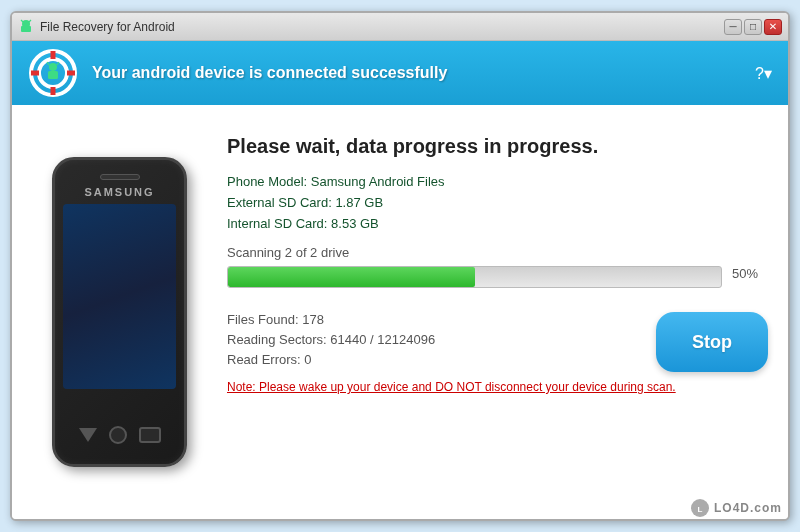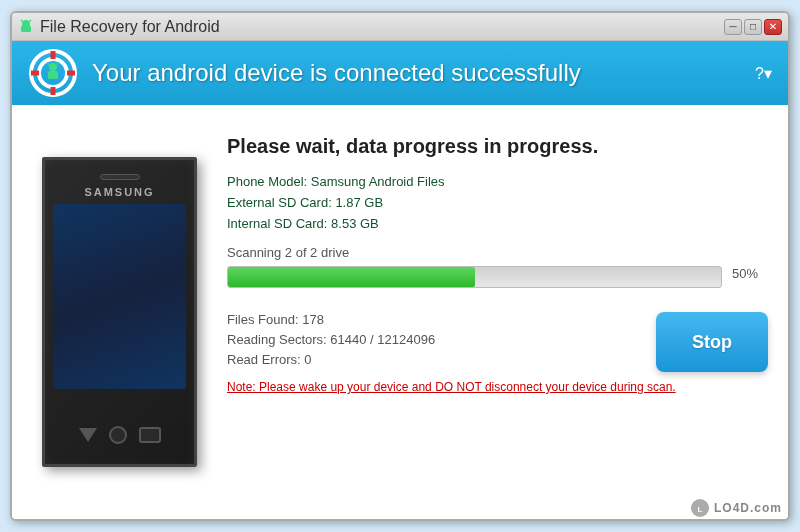--- a/index.html
+++ b/index.html
@@ -37,21 +37,21 @@
     .title-bar-left {
       display: flex;
       align-items: center;
       gap: 6px;
     }
     .title-bar-icon {
       width: 16px;
       height: 16px;
     }
     .title-bar-text {
-      font-size: 16px;
+      font-size: 12px;
       color: #333;
     }
     .title-bar-controls {
       display: flex;
       gap: 2px;
     }
     .title-btn {
       width: 18px;
       height: 16px;
       border: 1px solid #999;
@@ -79,22 +79,22 @@
       padding: 0 16px;
       gap: 14px;
     }
     .android-logo {
       width: 50px;
       height: 50px;
       flex-shrink: 0;
     }
     .header-title {
       color: white;
-      font-size: 24px;
-      font-weight: normal;
+      font-size: 16px;
+      font-weight: bold;
       flex: 1;
       text-shadow: 1px 1px 2px rgba(0,0,0,0.3);
     }
     .header-help {
       color: white;
       font-size: 16px;
       cursor: pointer;
       display: flex;
       align-items: center;
       gap: 2px;
@@ -111,24 +111,24 @@
 
     
     .phone-container {
       width: 175px;
       flex-shrink: 0;
       display: flex;
       align-items: center;
       justify-content: center;
     }
     .phone {
-      width: 155px;
+      width: 135px;
       height: 310px;
       background: linear-gradient(135deg, #2a2a2a, #1a1a1a);
-      border-radius: 2px;
+      border-radius: 22px;
       border: 3px solid #444;
       position: relative;
       box-shadow: 4px 4px 12px rgba(0,0,0,0.4), inset 0 0 10px rgba(255,255,255,0.05);
     }
     .phone-speaker {
       width: 40px;
       height: 6px;
       background: #333;
       border-radius: 3px;
       position: absolute;
@@ -253,21 +253,21 @@
     .bottom-row {
       display: flex;
       justify-content: space-between;
       margin-top: 4px;
     }
     .stats-left {}
     .stop-btn {
       background: linear-gradient(to bottom, #44b8f0, #1a95d8);
       color: white;
       border: none;
-      border-radius: 8px;
+      border-radius: 18px;
       padding: 12px 36px;
       font-size: 18px;
       font-weight: bold;
       cursor: pointer;
       box-shadow: 0 3px 6px rgba(0,0,0,0.2);
       text-shadow: 0 1px 2px rgba(0,0,0,0.2);
     }
     .note-text {
       font-size: 12px;
       color: #cc0000;

